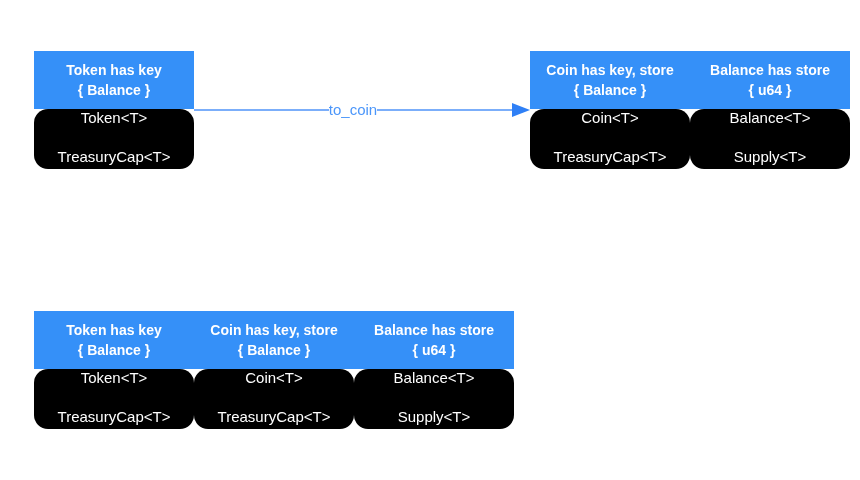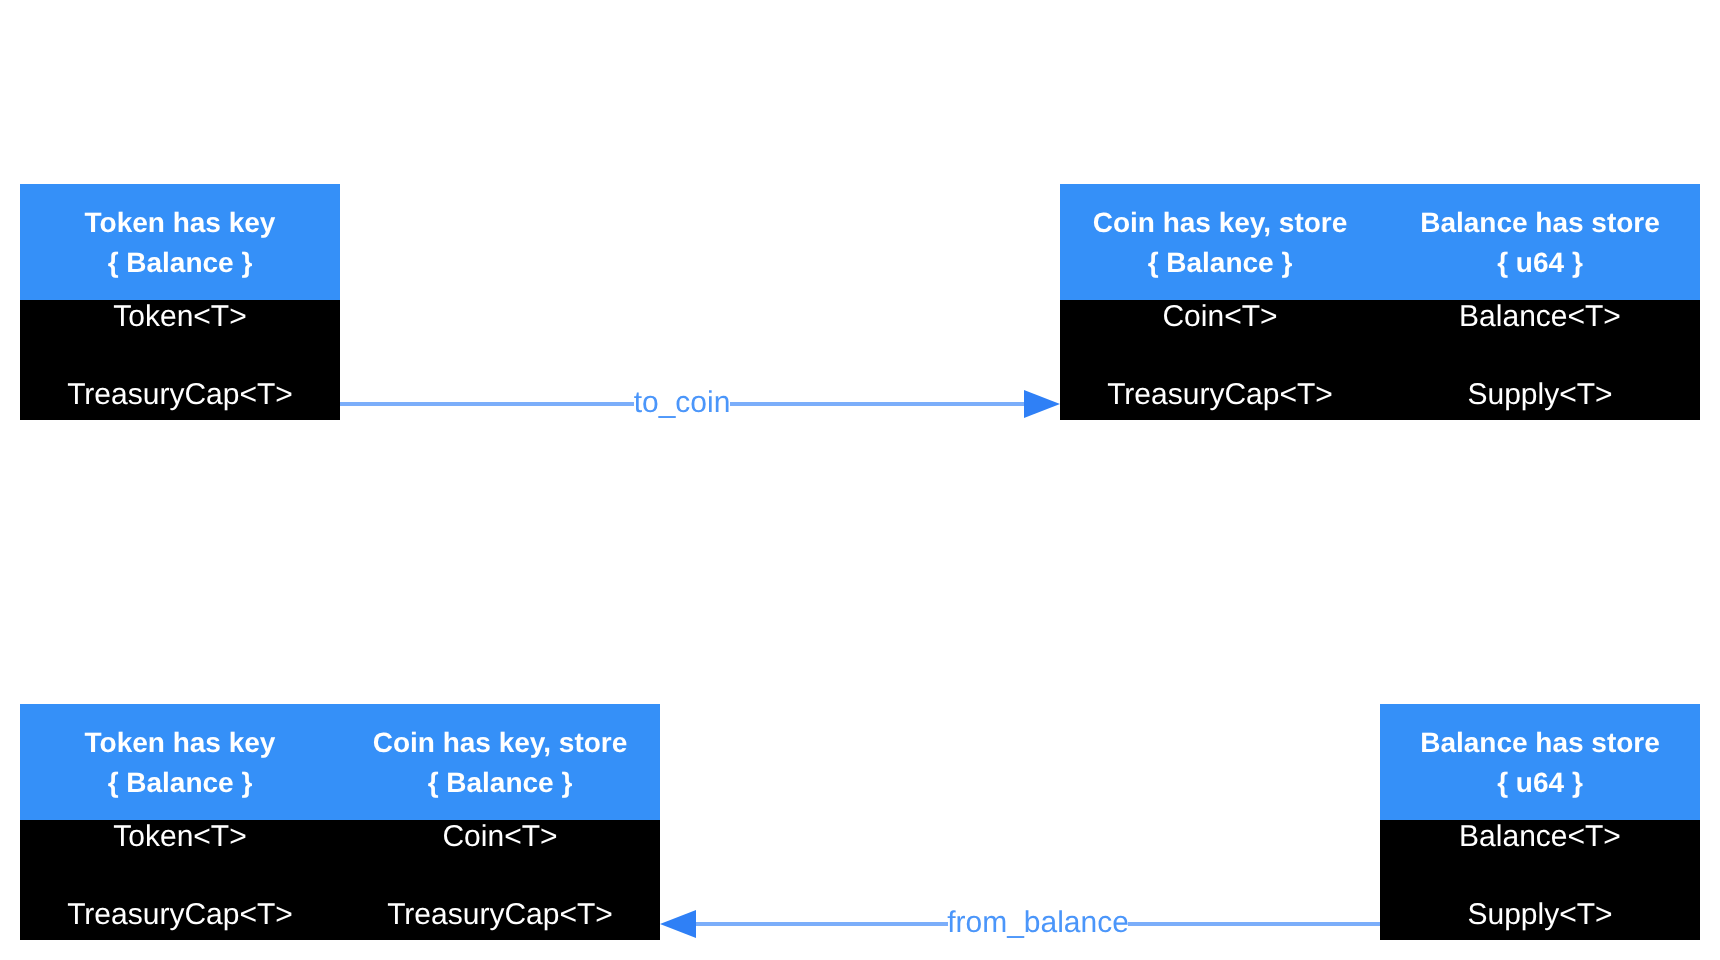--- a/index.html
+++ b/index.html
@@ -21,21 +21,22 @@
   }
   .canvas {
     width: 860px; height: 480px;
     padding: 10px;
     display: flex; flex-direction: column;
     gap: 60px;
   }
   .row {
     display: flex;
     height: 200px;
-    align-items: flex-end;
+    align-items: center;
+    margin-left: 24px;
   }
   .box {
     width: 160px;
     display: flex; flex-direction: column;
     flex: 0 0 160px;
   }
   .box-header {
     height: 58px;
     background: var(--header-bg);
     color: var(--box-text);
@@ -49,20 +50,21 @@
   .box-body {
     flex: 1;
     background: var(--body-bg);
     color: var(--box-text);
     font-size: 15px;
     display: flex; flex-direction: column;
     align-items: center; justify-content: center;
     gap: 22px;
     text-align: center;
     padding-bottom: 4px;
+    border-radius: 14px;
   }
   .arrow {
     flex: 1 1 auto;
     display: flex;
     align-items: center;
     min-width: 0;
   }
   .arrow .line {
     flex: 1;
     height: 2px;
@@ -155,26 +157,20 @@
       <div class="box-header">
         <div>Coin has key, store</div>
         <div>{ Balance }</div>
       </div>
       <div class="box-body">
         <div>Coin&lt;T&gt;</div>
         <div>TreasuryCap&lt;T&gt;</div>
       </div>
     </div>
 
-    <div class="arrow">
-      <span class="head-left"></span>
-      <span class="line"></span>
-      <span class="arrow-label">from_balance</span>
-      <span class="line"></span>
-    </div>
 
     <div class="box">
       <div class="box-header">
         <div>Balance has store</div>
         <div>{ u64 }</div>
       </div>
       <div class="box-body">
         <div>Balance&lt;T&gt;</div>
         <div>Supply&lt;T&gt;</div>
       </div>

